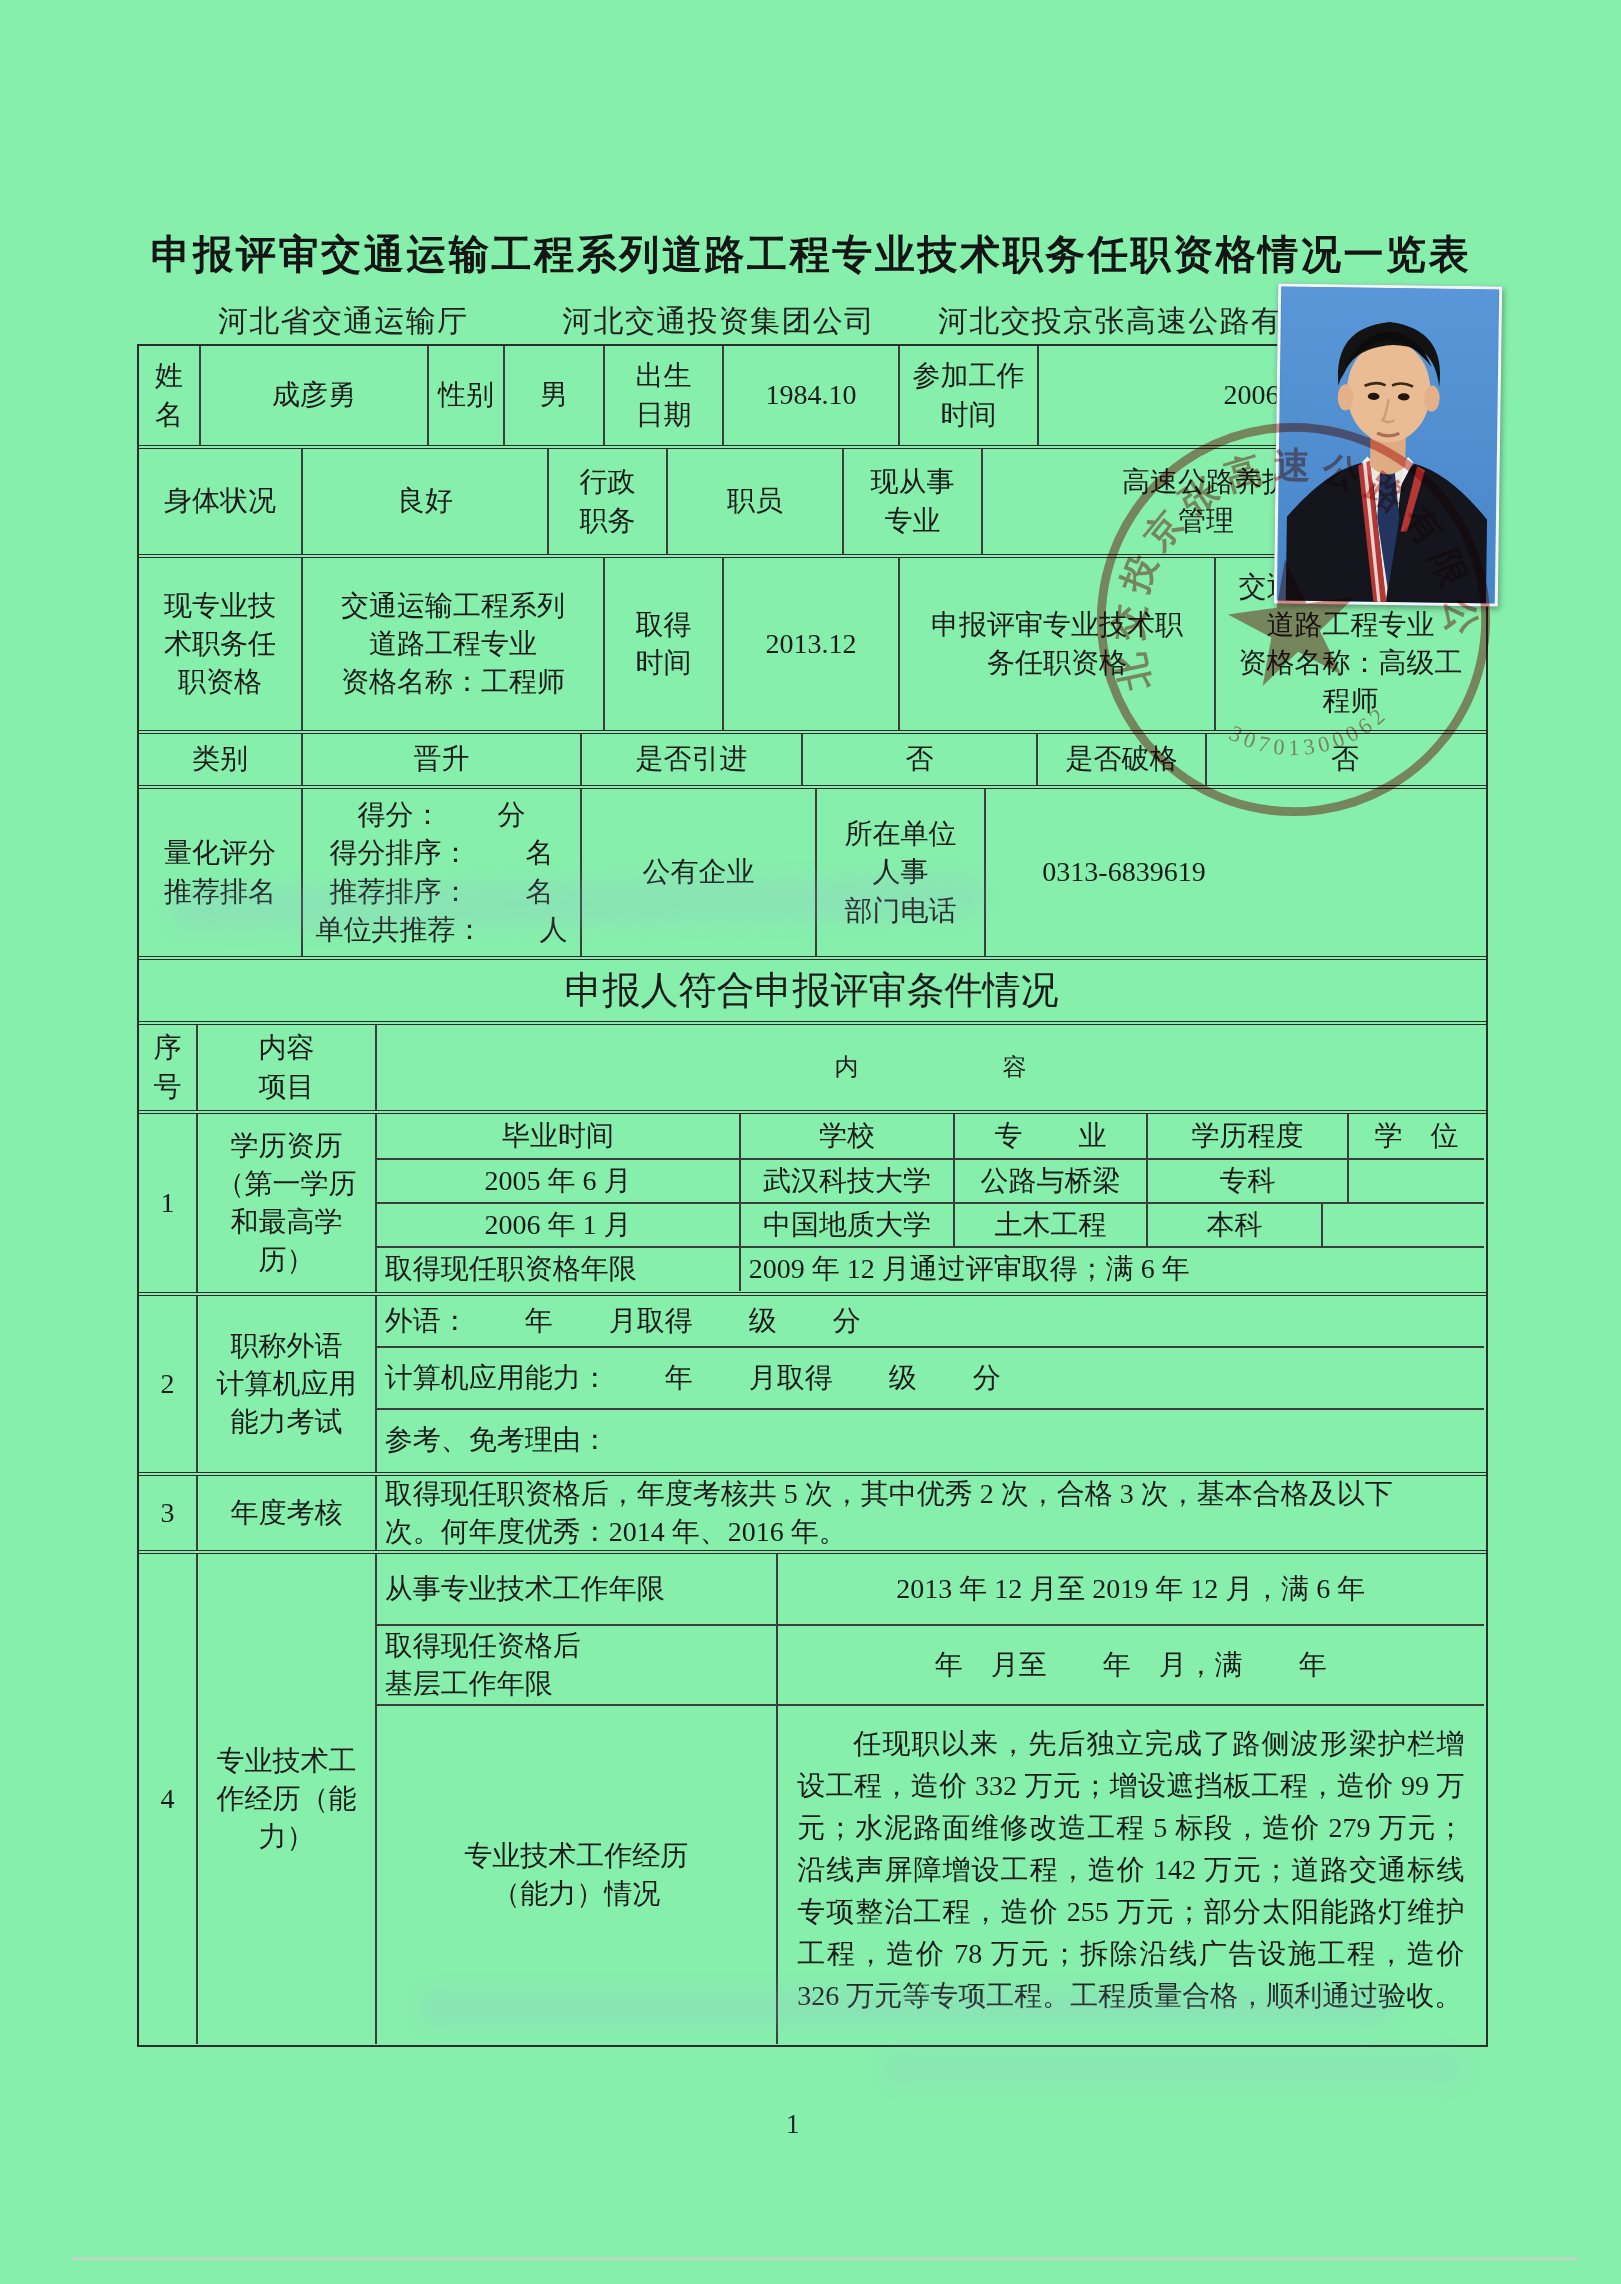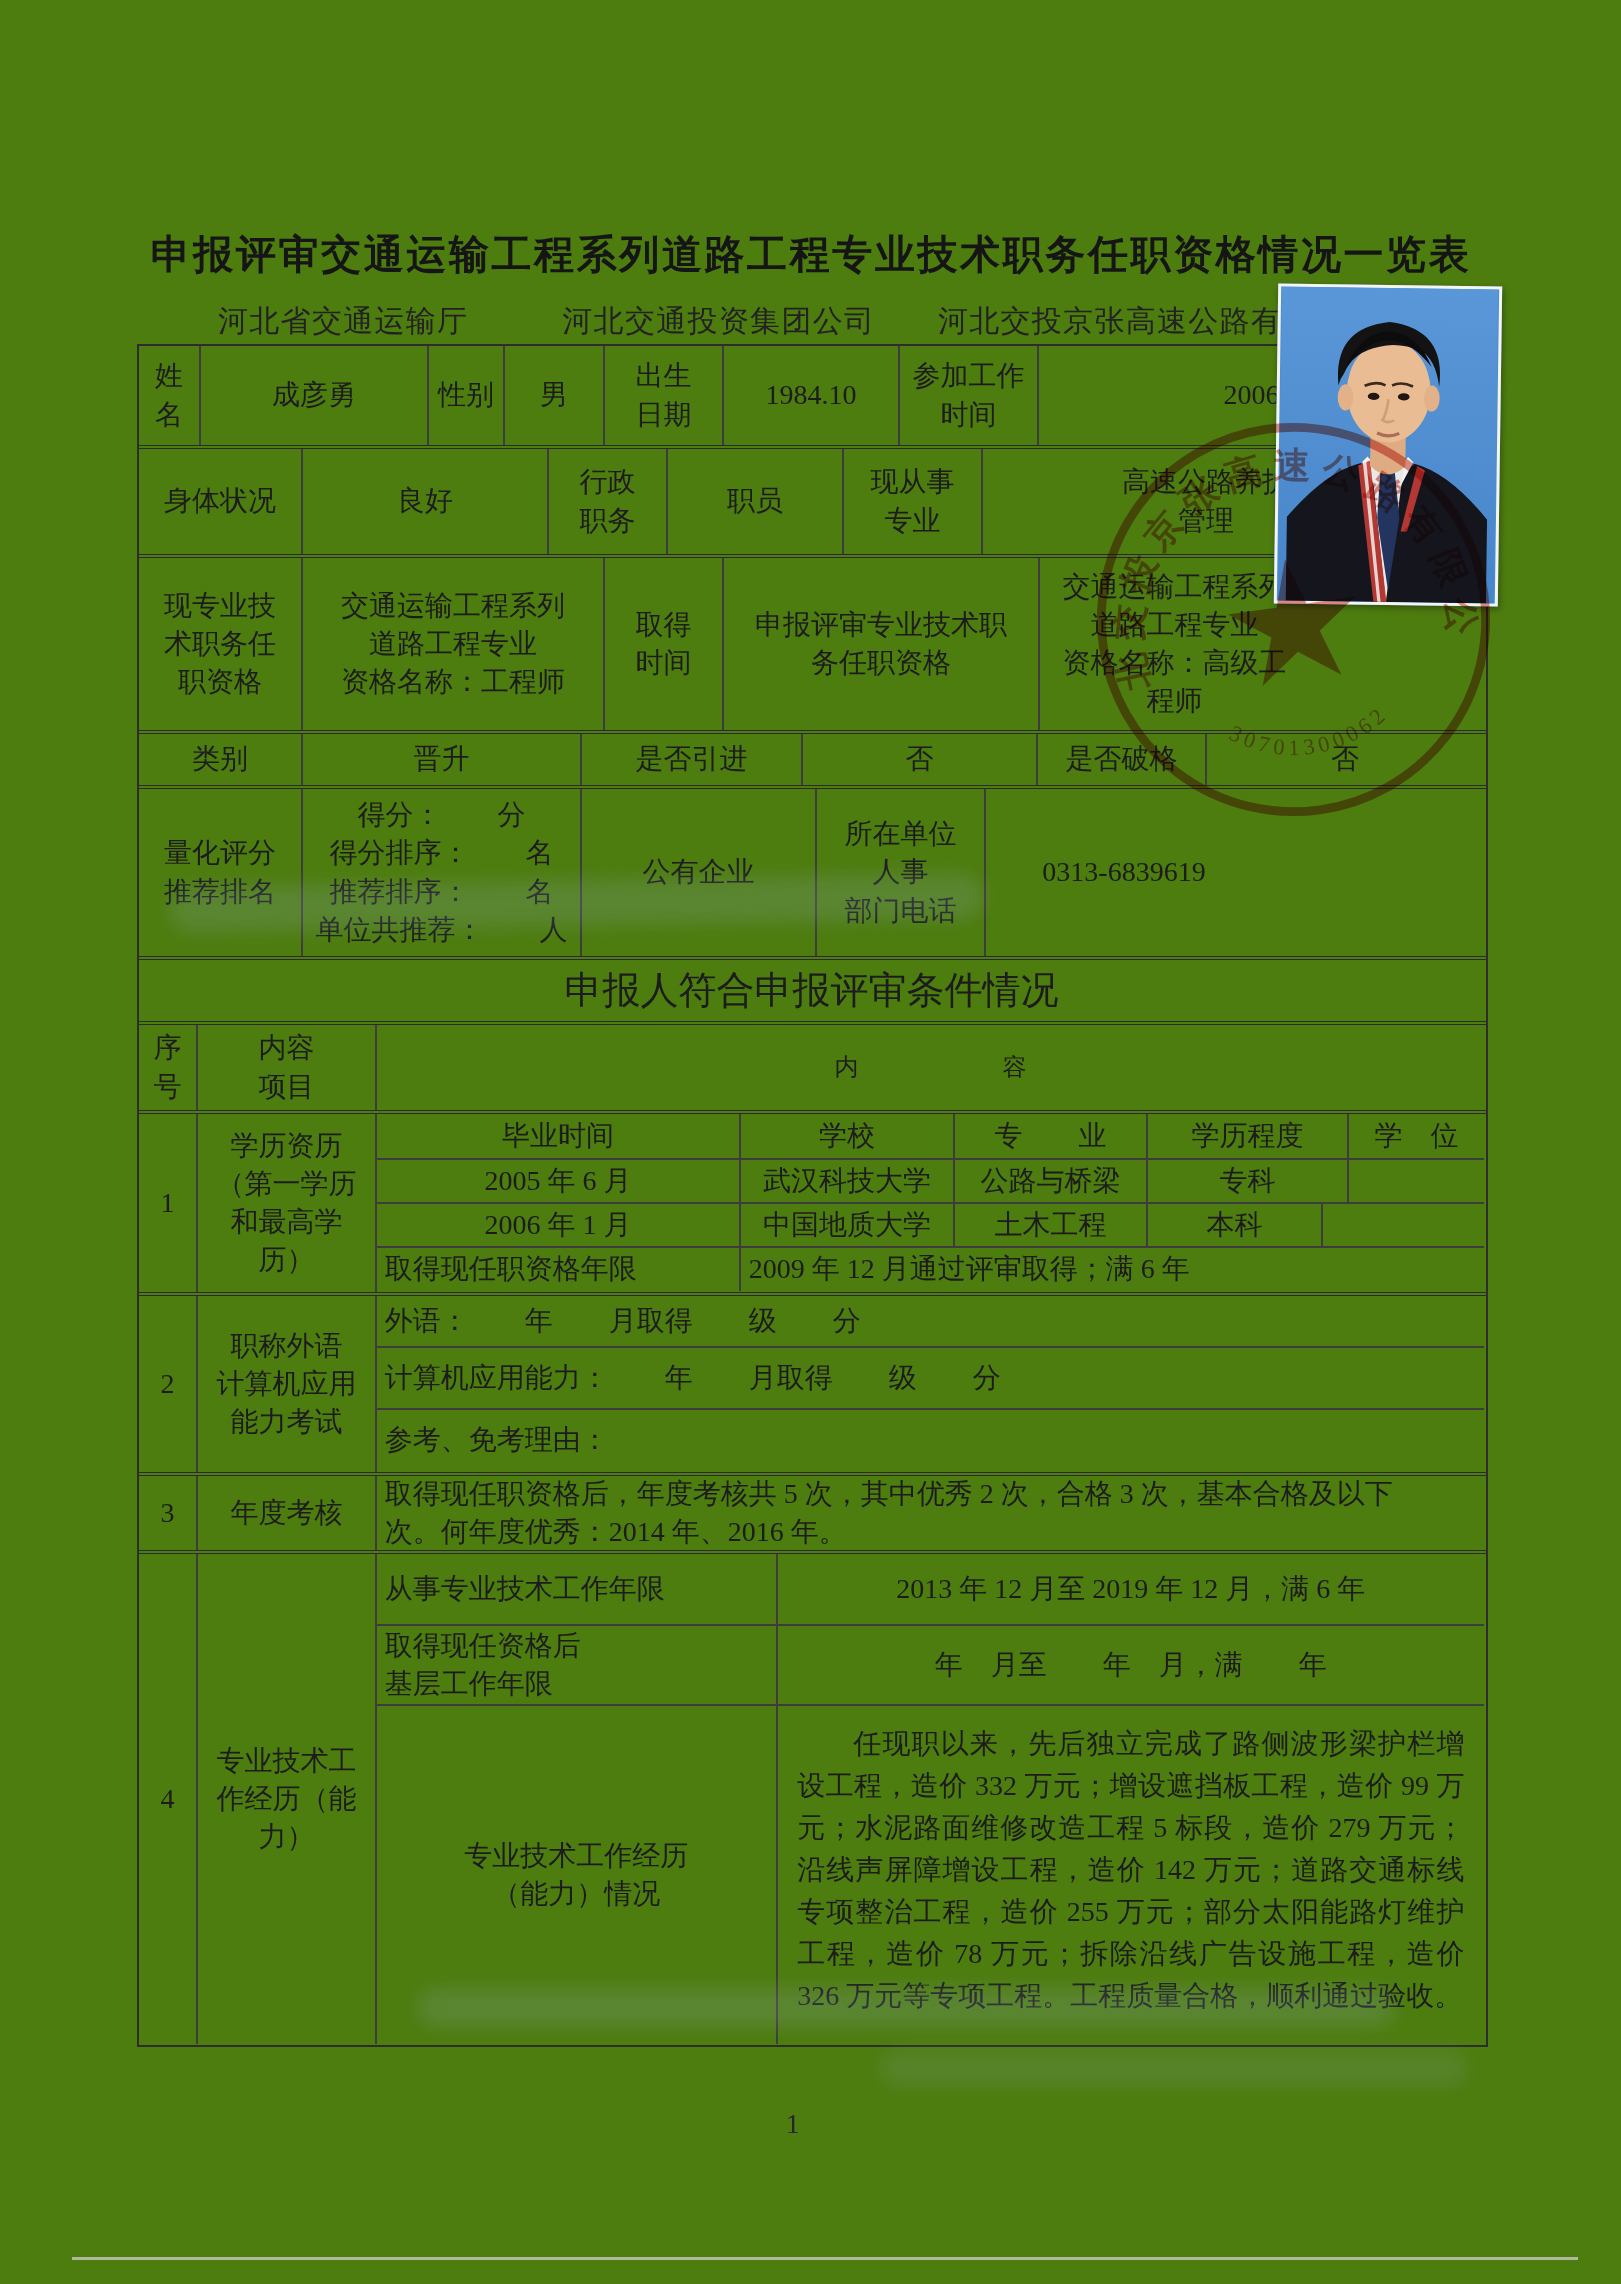--- a/index.html
+++ b/index.html
@@ -1,16 +1,16 @@
 <!DOCTYPE html>
 <html style="font-size:10.4px"><head>
 <meta charset="utf-8">
 <style>
   html,body{margin:0;padding:0;background:#e8e8e8;}
-  .page{position:relative;width:1622px;height:2284px;background:#4d7c0f;
+  .page{position:relative;width:1622px;height:2284px;background:#86efac;
         font-family:"Liberation Serif",serif;color:#1c1c1c;overflow:hidden;margin:0 auto;}
   .title{position:absolute;left:0;top:227px;width:1622px;text-align:center;
          font-family:"Liberation Sans",sans-serif;font-weight:bold;
          font-size:40px;letter-spacing:2.6px;color:#151515;}
   .subtitle{position:absolute;left:218px;top:301px;width:1369px;font-size:30px;
             letter-spacing:1.3px;color:#222;white-space:pre;}
   
   .tbl{position:absolute;left:137px;top:344px;width:1351px;height:1703px;
        border:2.6px solid #2d2d2d;box-sizing:border-box;}
   .tbl *{box-sizing:border-box;}
@@ -79,20 +79,21 @@
 
     <div class="row hb" style="height:176px">
       <div class="c" style="width:164px">现专业技
 术职务任
 职资格</div>
       <div class="c" style="width:302px">交通运输工程系列
 道路工程专业
 资格名称：工程师</div>
       <div class="c" style="width:119px">取得
 时间</div>
+      <div class="c" style="width:176px">2013.12</div>
       <div class="c" style="width:316px">申报评审专业技术职
 务任职资格</div>
       <div class="c end" style="width:269px">交通运输工程系列
 道路工程专业
 资格名称：高级工
 程师</div>
     </div>
 
     <div class="row hb" style="height:55px">
       <div class="c" style="width:164px">类别</div>

